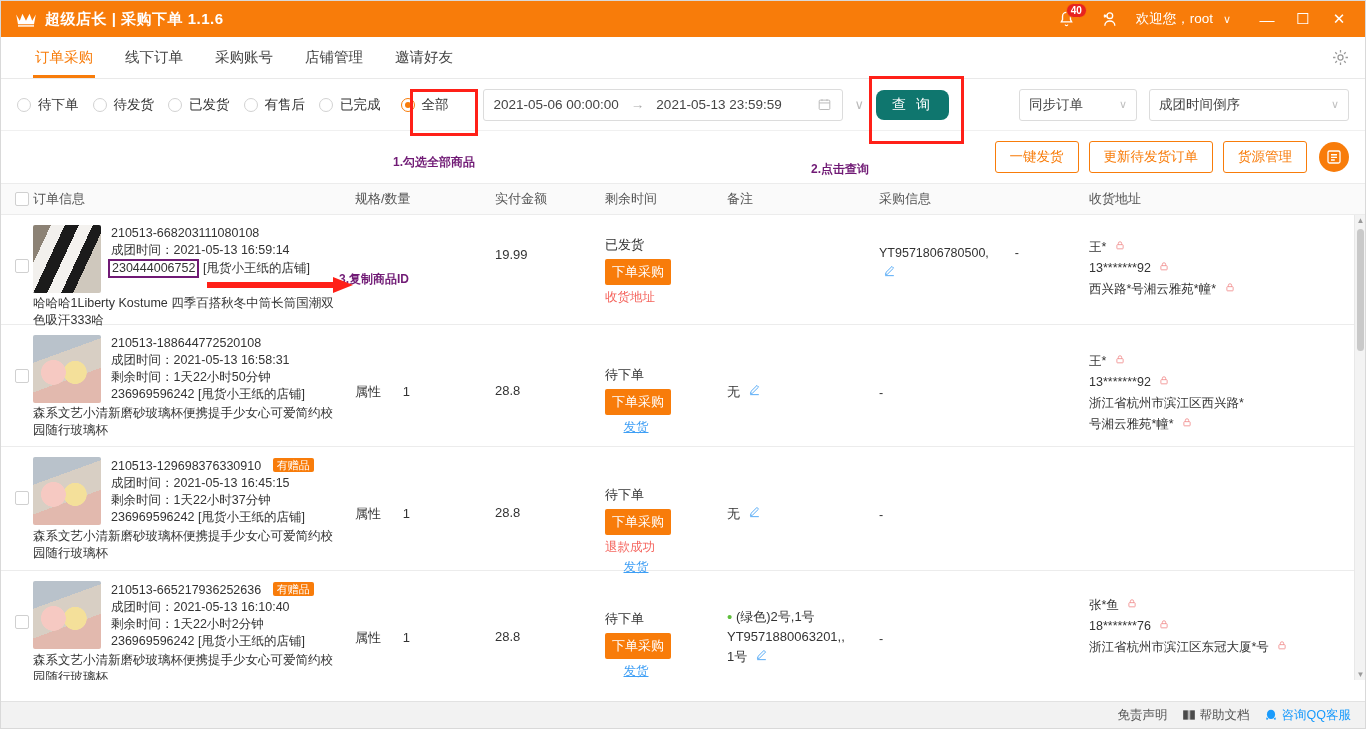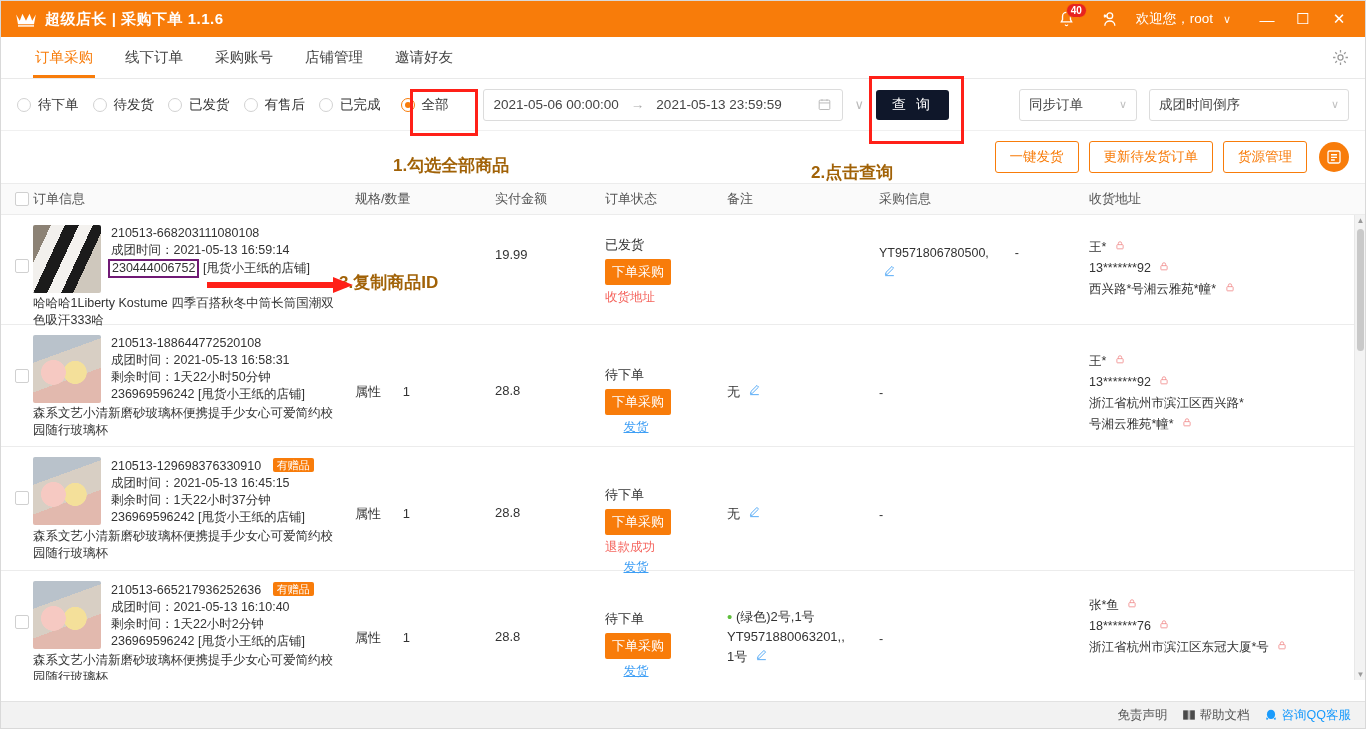--- a/index.html
+++ b/index.html
@@ -116,22 +116,22 @@
     height: 32px; padding: 0 10px;
     margin-left: 20px;
     min-width: 360px;
     background: #fff;
     color: #444; font-size: 13.5px;
   }
   .date-arrow { margin: 0 12px; color: #aaa; }
   .cal-icon { margin-left: auto; color: #bbb; display:flex; }
   .funnel-ico { margin: 0 12px; color: #bbb; font-size: 13px; }
   .btn-query {
-    background: #0f172a; color: #fff;
-    border: none; border-radius: 3px;
+    background: #0f766e; color: #fff;
+    border: none; border-radius: 8px;
     height: 30px; padding: 0 16px;
     font-size: 14px; letter-spacing: 3px;
     cursor: pointer;
     font-family: inherit;
   }
   .filter-spacer { flex: 1; }
   .sel {
     height: 32px; min-width: 118px;
     border: 1px solid #dcdcdc; border-radius: 3px;
     display: flex; align-items: center;
@@ -285,22 +285,22 @@
     background: #c9c9c9; border-radius: 4px;
   }
   .varrow {
     position: absolute; left: 1px; width: 9px;
     text-align: center; color: #9a9a9a; font-size: 8px; line-height: 9px;
   }
 
   
   .anno {
     position: absolute;
-    color: #a16207;
-    font-size: 17px;
+    color: #701a75;
+    font-size: 12px;
     font-weight: bold;
     white-space: nowrap;
     pointer-events: none;
   }
   .red-rect {
     position: absolute;
     border: 3px solid #ff2018;
     pointer-events: none;
   }
   .red-arrow { position: absolute; pointer-events: none; }
@@ -450,21 +450,21 @@
     </span>
   </div>
 
   <div class="table-head">
     <div class="col-check">
       <span class="chkbox"></span>
     </div>
     <div class="col-order">订单信息</div>
     <div class="col-spec">规格/数量</div>
     <div class="col-amount">实付金额</div>
-    <div class="col-status">订单状态</div>
+    <div class="col-status">剩余时间</div>
     <div class="col-remark">备注</div>
     <div class="col-purch">采购信息</div>
     <div class="col-addr">收货地址</div>
   </div>
 
   <div class="table-body">
 
     <div class="row" style="height:110px;">
       <div class="col-check">
         <span class="chkbox"></span>

